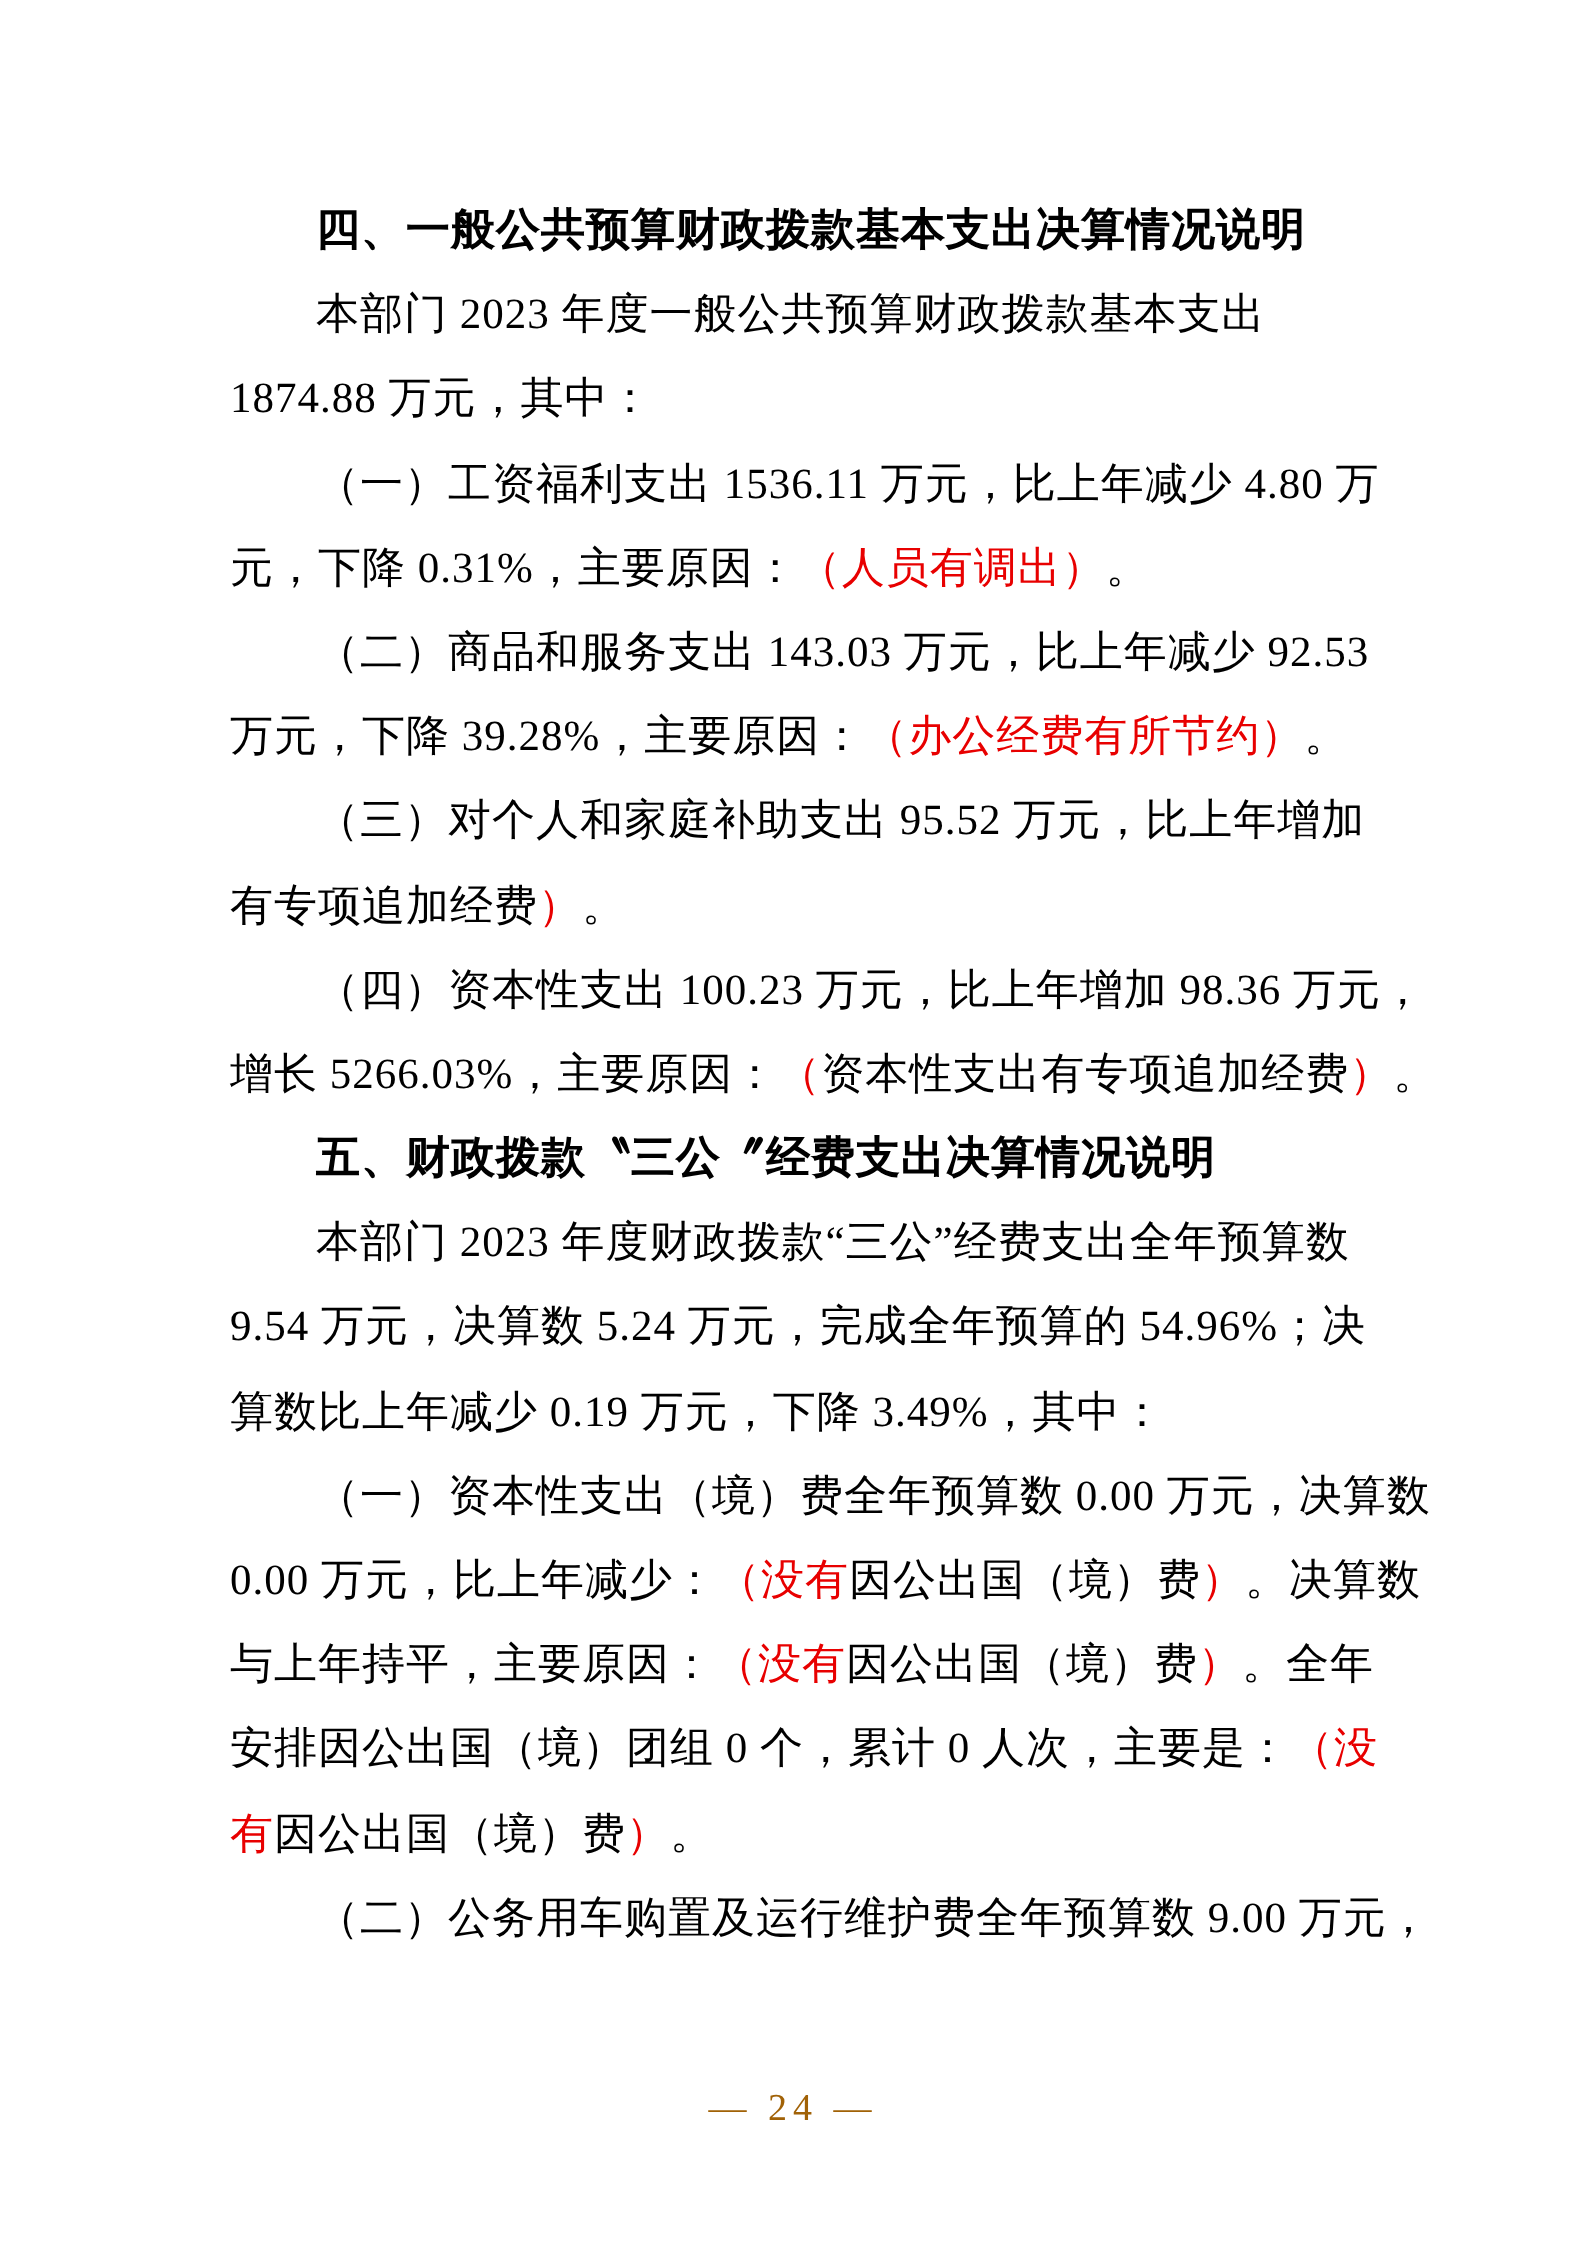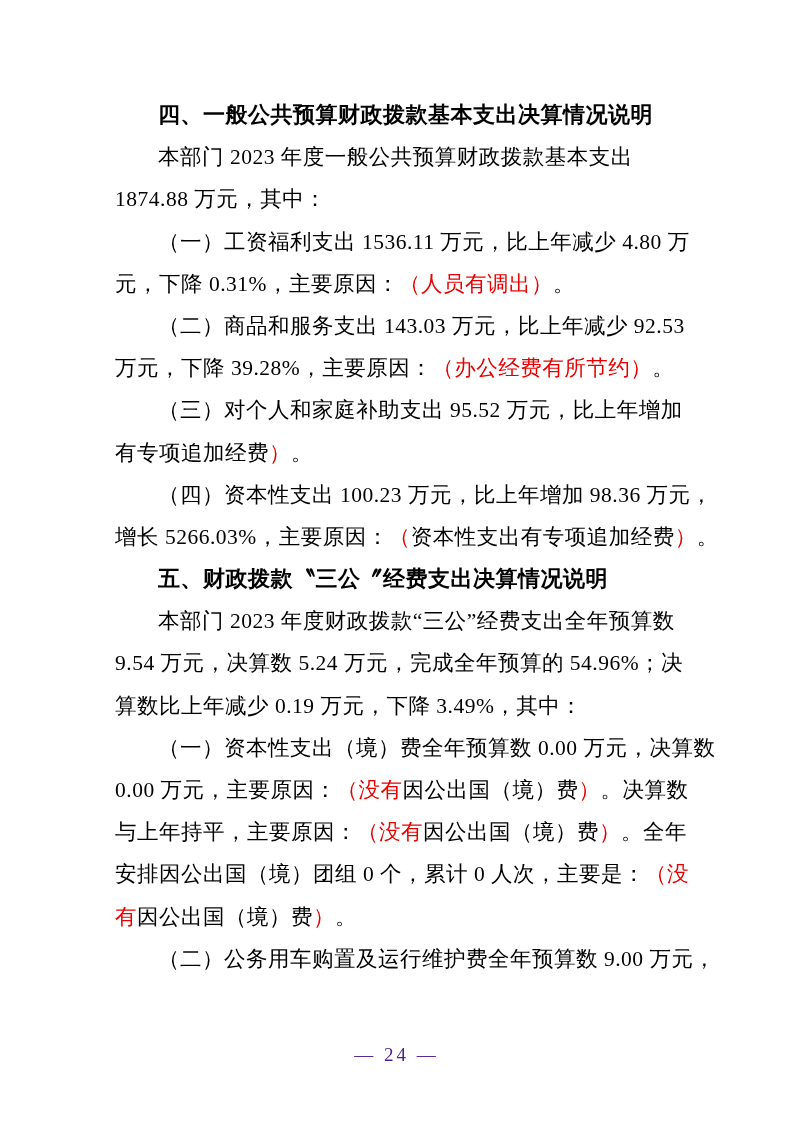--- a/index.html
+++ b/index.html
@@ -38,21 +38,21 @@
   }
   .red { color: var(--red-color, #e80000); text-align: right; }
   .footer {
     position: absolute;
     top: 1042px;
     left: 0;
     width: 100%;
     text-align: center;
     font-size: 19px;
     line-height: 26px;
-    color: #4c1d95;
+    color: #a16207;
     letter-spacing: 3px;
   }
 </style>
 </head>
 <body>
 
 <div class="page">
   <div class="content" id="doc-content">
       <div class="heading">四、一般公共预算财政拨款基本支出决算情况说明</div>
       <div class="line first"><span>本部门 2023 年度一般公共预算财政拨款基本支出</span></div>
@@ -63,21 +63,21 @@
       <div class="line"><span>万元，下降 39.28%，主要原因：</span><span class="red">（办公经费有所节约）</span><span>。</span></div>
       <div class="line first"><span>（三）对个人和家庭补助支出 95.52 万元，比上年增加</span></div>
       <div class="line"><span>有专项追加经费</span><span class="red">）</span><span>。</span></div>
       <div class="line first"><span>（四）资本性支出 100.23 万元，比上年增加 98.36 万元，</span></div>
       <div class="line"><span>增长 5266.03%，主要原因：</span><span class="red">（</span><span>资本性支出有专项追加经费</span><span class="red">）</span><span>。</span></div>
       <div class="heading">五、财政拨款〝三公〞经费支出决算情况说明</div>
       <div class="line first"><span>本部门 2023 年度财政拨款“三公”经费支出全年预算数</span></div>
       <div class="line"><span>9.54 万元，决算数 5.24 万元，完成全年预算的 54.96%；决</span></div>
       <div class="line"><span>算数比上年减少 0.19 万元，下降 3.49%，其中：</span></div>
       <div class="line first"><span>（一）资本性支出（境）费全年预算数 0.00 万元，决算数</span></div>
-      <div class="line"><span>0.00 万元，主要原因：</span><span class="red">（没有</span><span>因公出国（境）费</span><span class="red">）</span><span>。决算数</span></div>
+      <div class="line"><span>0.00 万元，比上年减少：</span><span class="red">（没有</span><span>因公出国（境）费</span><span class="red">）</span><span>。决算数</span></div>
       <div class="line"><span>与上年持平，主要原因：</span><span class="red">（没有</span><span>因公出国（境）费</span><span class="red">）</span><span>。全年</span></div>
       <div class="line"><span>安排因公出国（境）团组 0 个，累计 0 人次，主要是：</span><span class="red">（没</span></div>
       <div class="line"><span class="red">有</span><span>因公出国（境）费</span><span class="red">）</span><span>。</span></div>
       <div class="line first"><span>（二）公务用车购置及运行维护费全年预算数 9.00 万元，</span></div>
     </div>
   <div class="footer">
     <span>— 24 —</span>
   </div>
 </div>
 

